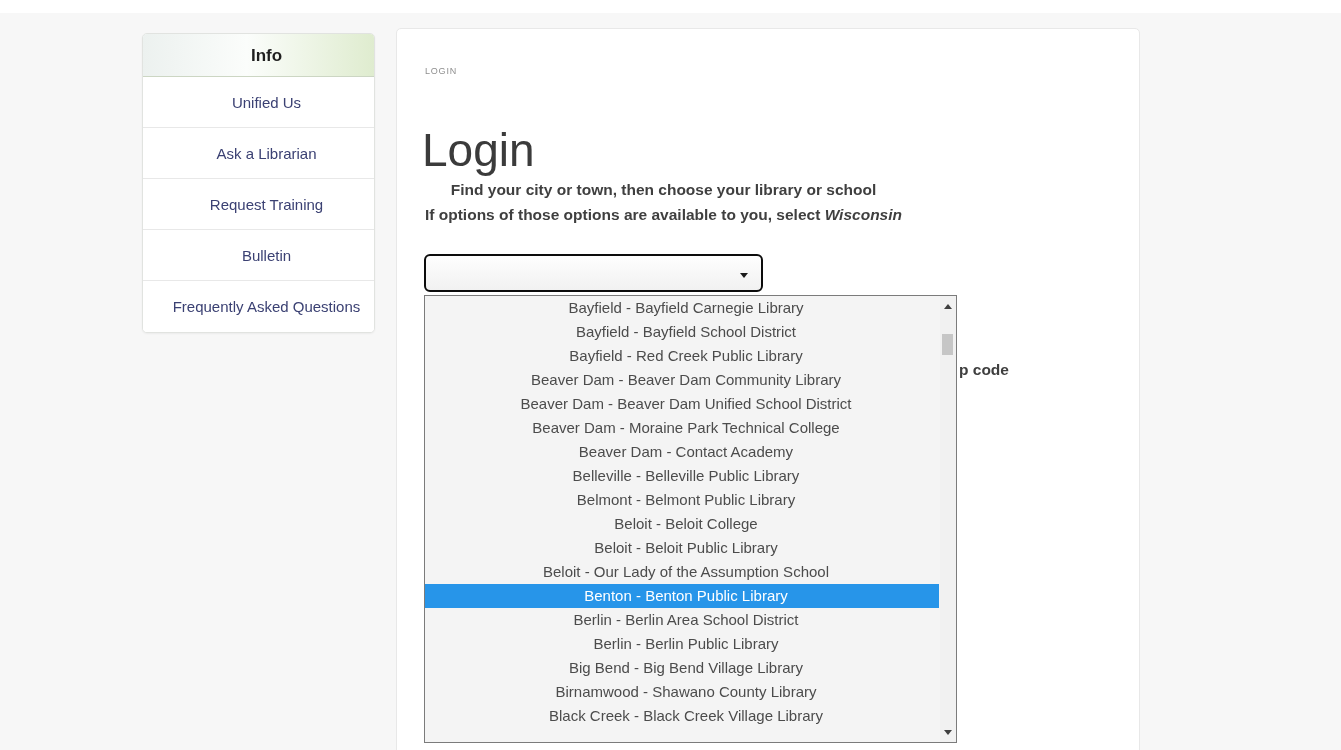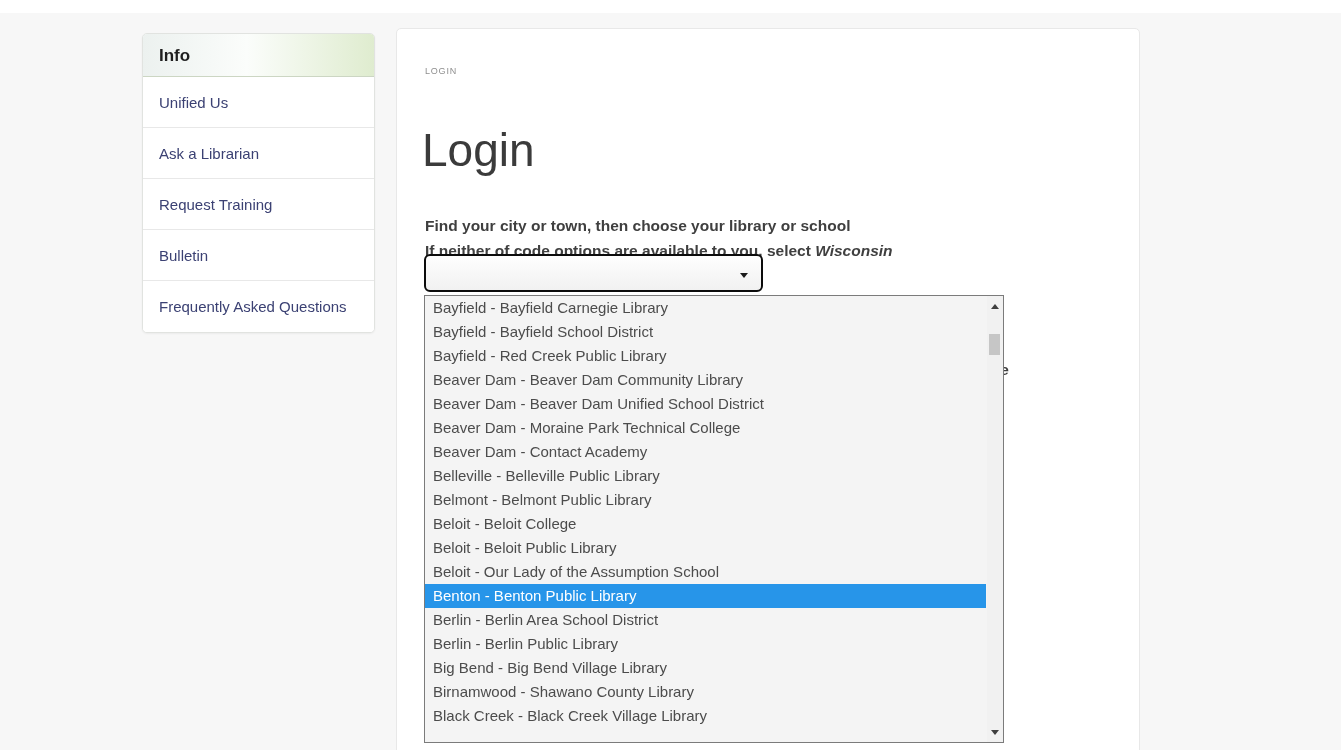--- a/index.html
+++ b/index.html
@@ -1,15 +1,15 @@
 <!DOCTYPE html>
 <html style="--sidebar-link: #3b4173; --info-grad-start: #ecf1ef; --info-grad-end: #dfeccf; --dd-highlight: #2795e9; --dd-highlight-text: #ffffff;"><head>
 <meta charset="utf-8">
 <style>
-  * { margin:0; padding:0; box-sizing:border-box; }
+  * { margin:0; padding:0; box-sizing:border-box;text-align:center; }
   html,body { background:#ffffff; }
   .viewport {
     position:relative; width:1341px; height:750px; overflow:hidden;
     background:#ffffff;
     font-family:"Liberation Sans", sans-serif;
   }
   .page-bg { position:absolute; left:0; top:13px; width:1341px; height:737px; background:#f7f7f7; }
 
   
   .sidebar {
@@ -40,21 +40,20 @@
     font-size:9px; letter-spacing:0.8px; color:#8f8f8f;
   }
   .page-title {
     position:absolute; left:25px; top:98px; line-height:1;
     font-size:46px; font-weight:300; color:#3b3b3b;
   }
   .instructions {
     position:absolute; left:28px; top:148px;
     font-size:15.5px; font-weight:700; color:#3f3f3f; line-height:25px;
     white-space:nowrap;
-    margin-top:36px;
   }
   .instructions em { font-style:italic; }
   .occluded-fragment {
     position:absolute; left:562px; top:332px;
     font-size:15.5px; font-weight:700; color:#3f3f3f; white-space:nowrap;
   }
 
   
   .select-box {
     position:absolute; left:424px; top:254px; width:339px; height:38px;
@@ -65,21 +64,21 @@
     position:absolute; right:13px; top:17px; width:0; height:0;
     border-left:4px solid transparent; border-right:4px solid transparent;
     border-top:5px solid #1b1b1b;
   }
   .select-value {
     position:absolute; left:10px; top:8px; font-size:15px; color:#3f3f3f;
   }
 
   
   .dropdown {
-    position:absolute; left:424px; top:295px; width:580px; height:448px;
+    position:absolute; left:424px; top:295px; width:533px; height:448px;
     background:#f4f4f4; border:1px solid #7b7b7b; overflow:hidden; z-index:5;
   }
   .dropdown-options { position:absolute; left:0; top:0; right:17px; }
   .dropdown-option {
     height:24px; line-height:24px; padding-left:8px;
     font-size:15px; color:#4c4c4c; white-space:nowrap; overflow:hidden;
     cursor:default;
   }
   .dropdown-option.selected { background:var(--dd-highlight); color:var(--dd-highlight-text); }
 
@@ -122,21 +121,21 @@
         <div class="sidebar-item">Bulletin</div>
         <div class="sidebar-item">Frequently Asked Questions</div>
       </div>
   </div>
 
   <div class="main-panel">
     <div class="breadcrumb">LOGIN</div>
     <h1 class="page-title">Login</h1>
     <div class="instructions">
       <div>Find your city or town, then choose your library or school</div>
-      <div><span>If neither of code options are available to you, select </span><em>Wisconsin</em></div>
+      <div><span>If options of those options are available to you, select </span><em>Wisconsin</em></div>
     </div>
     <div class="occluded-fragment">p code</div>
   </div>
 
   <div class="select-box">
     <span class="select-value"></span>
     <span class="select-caret"></span>
   </div>
 
   <div class="dropdown">

